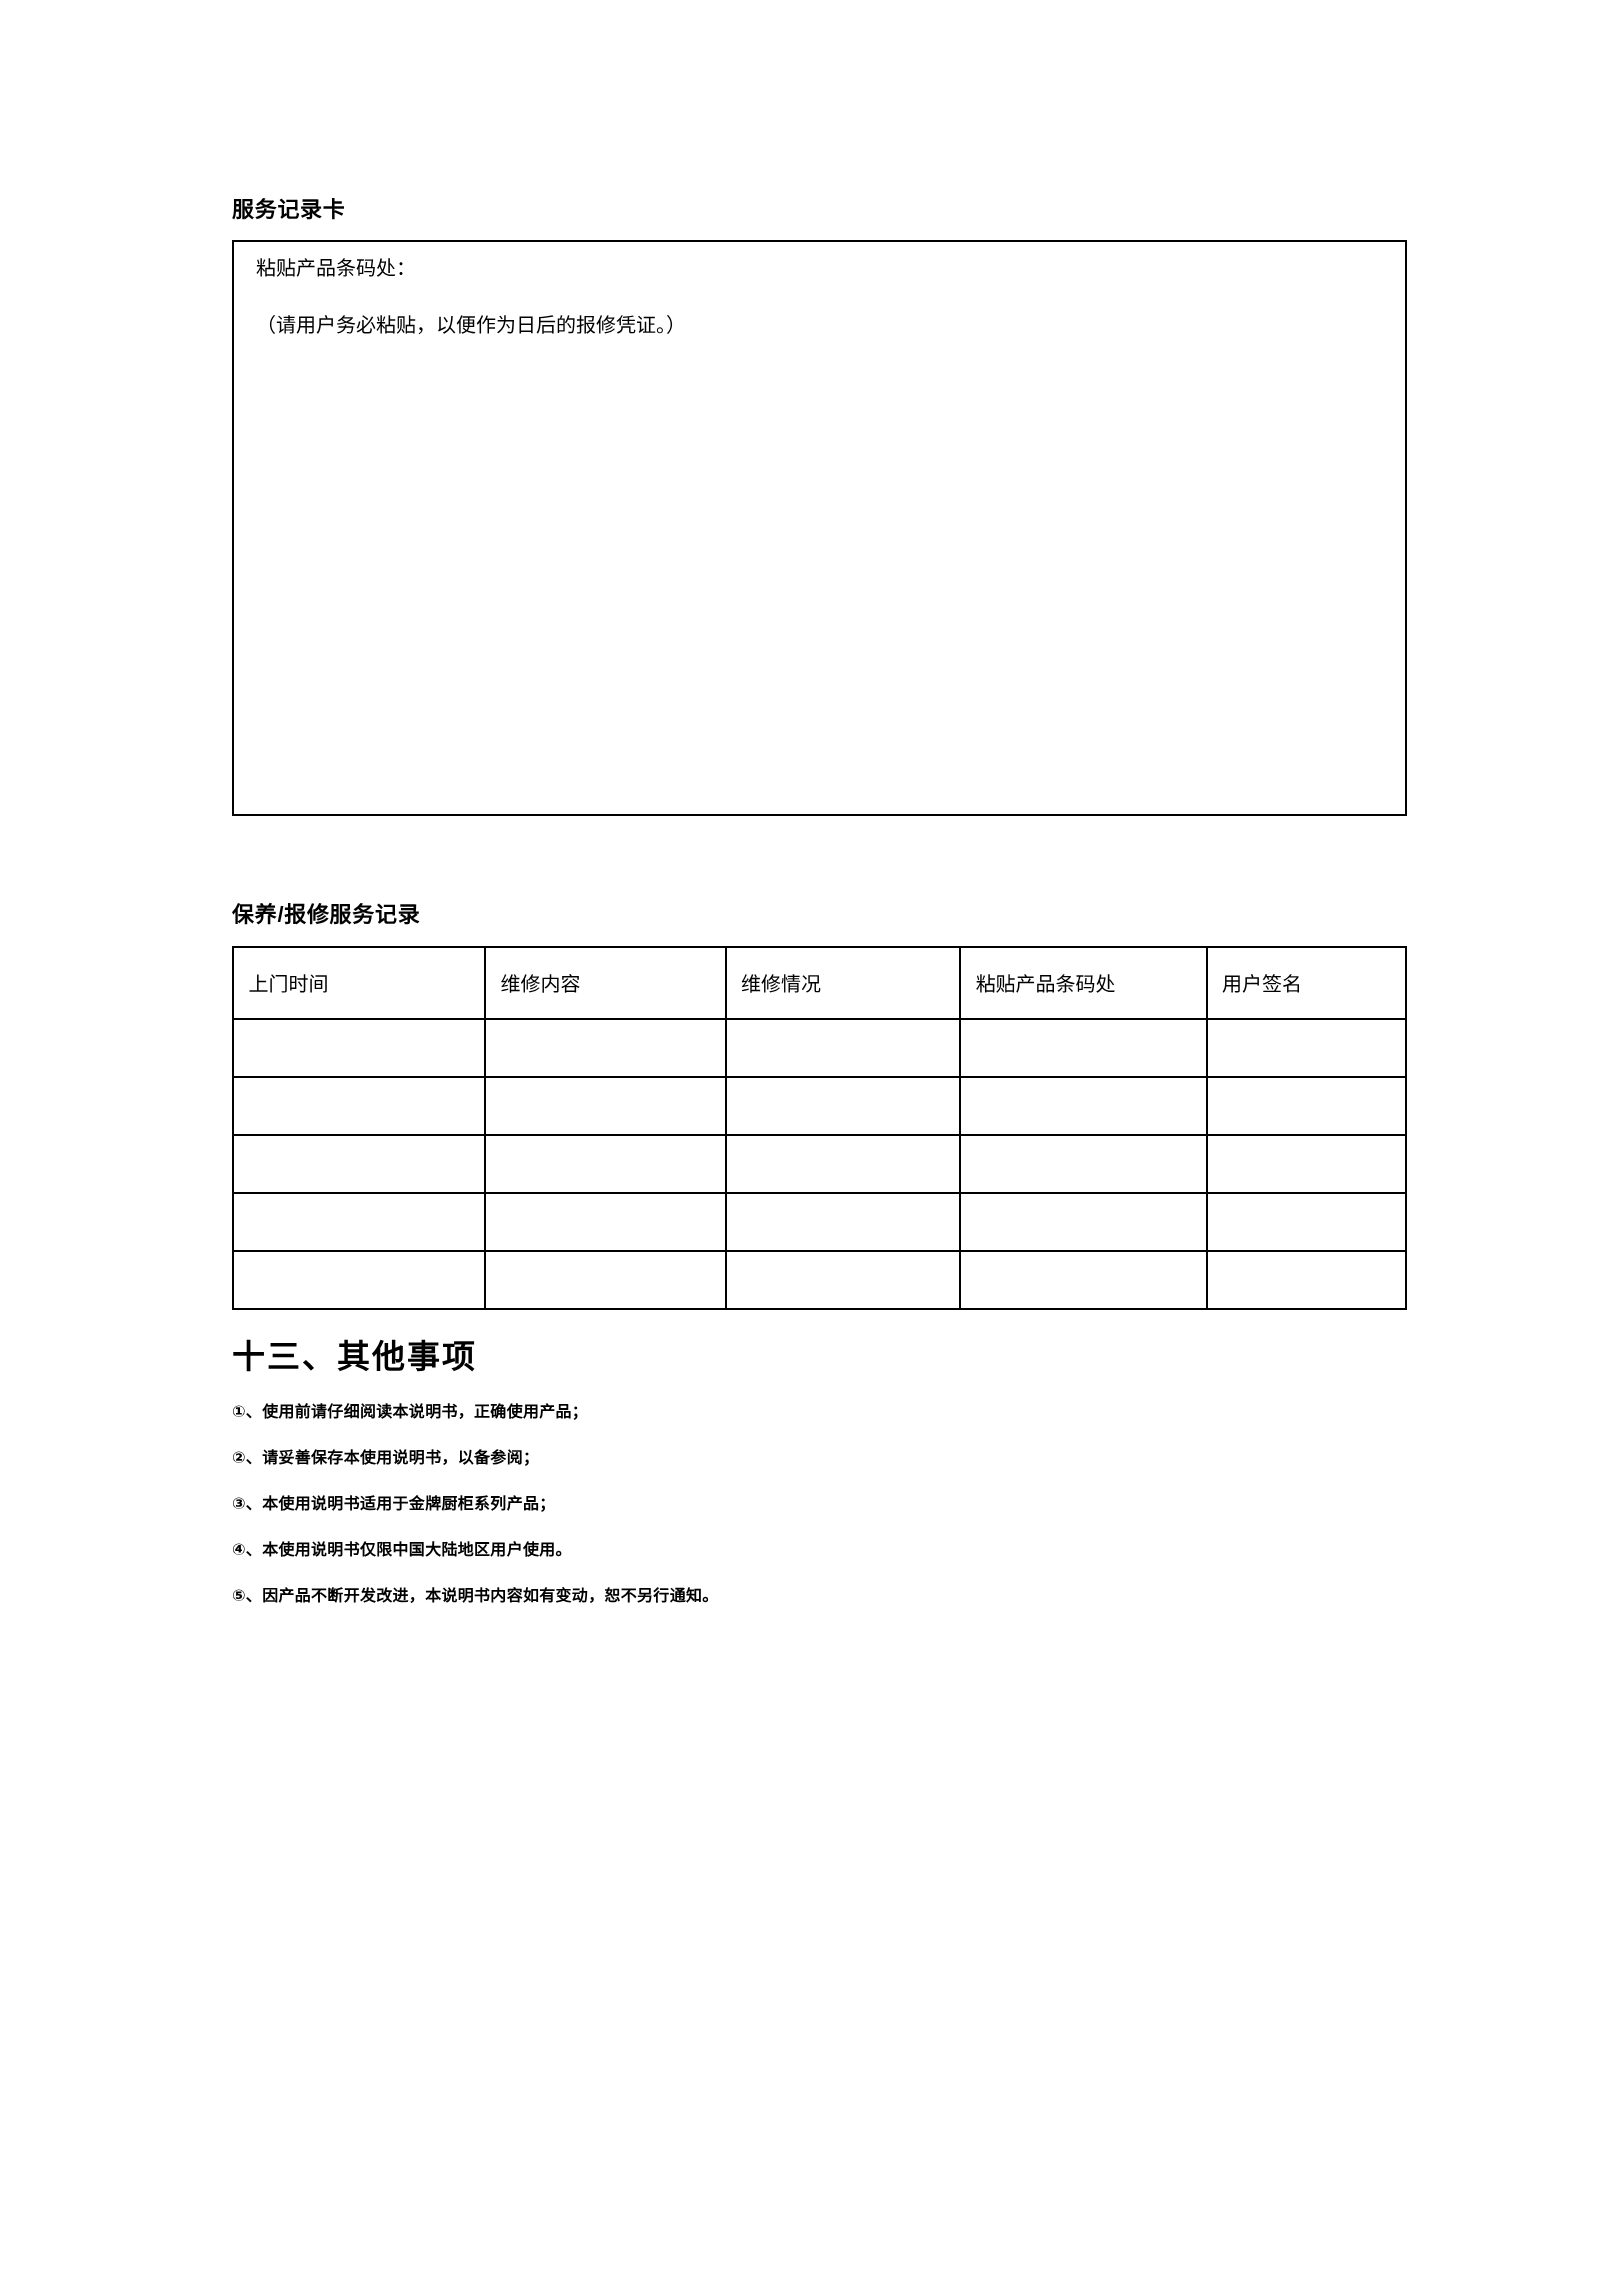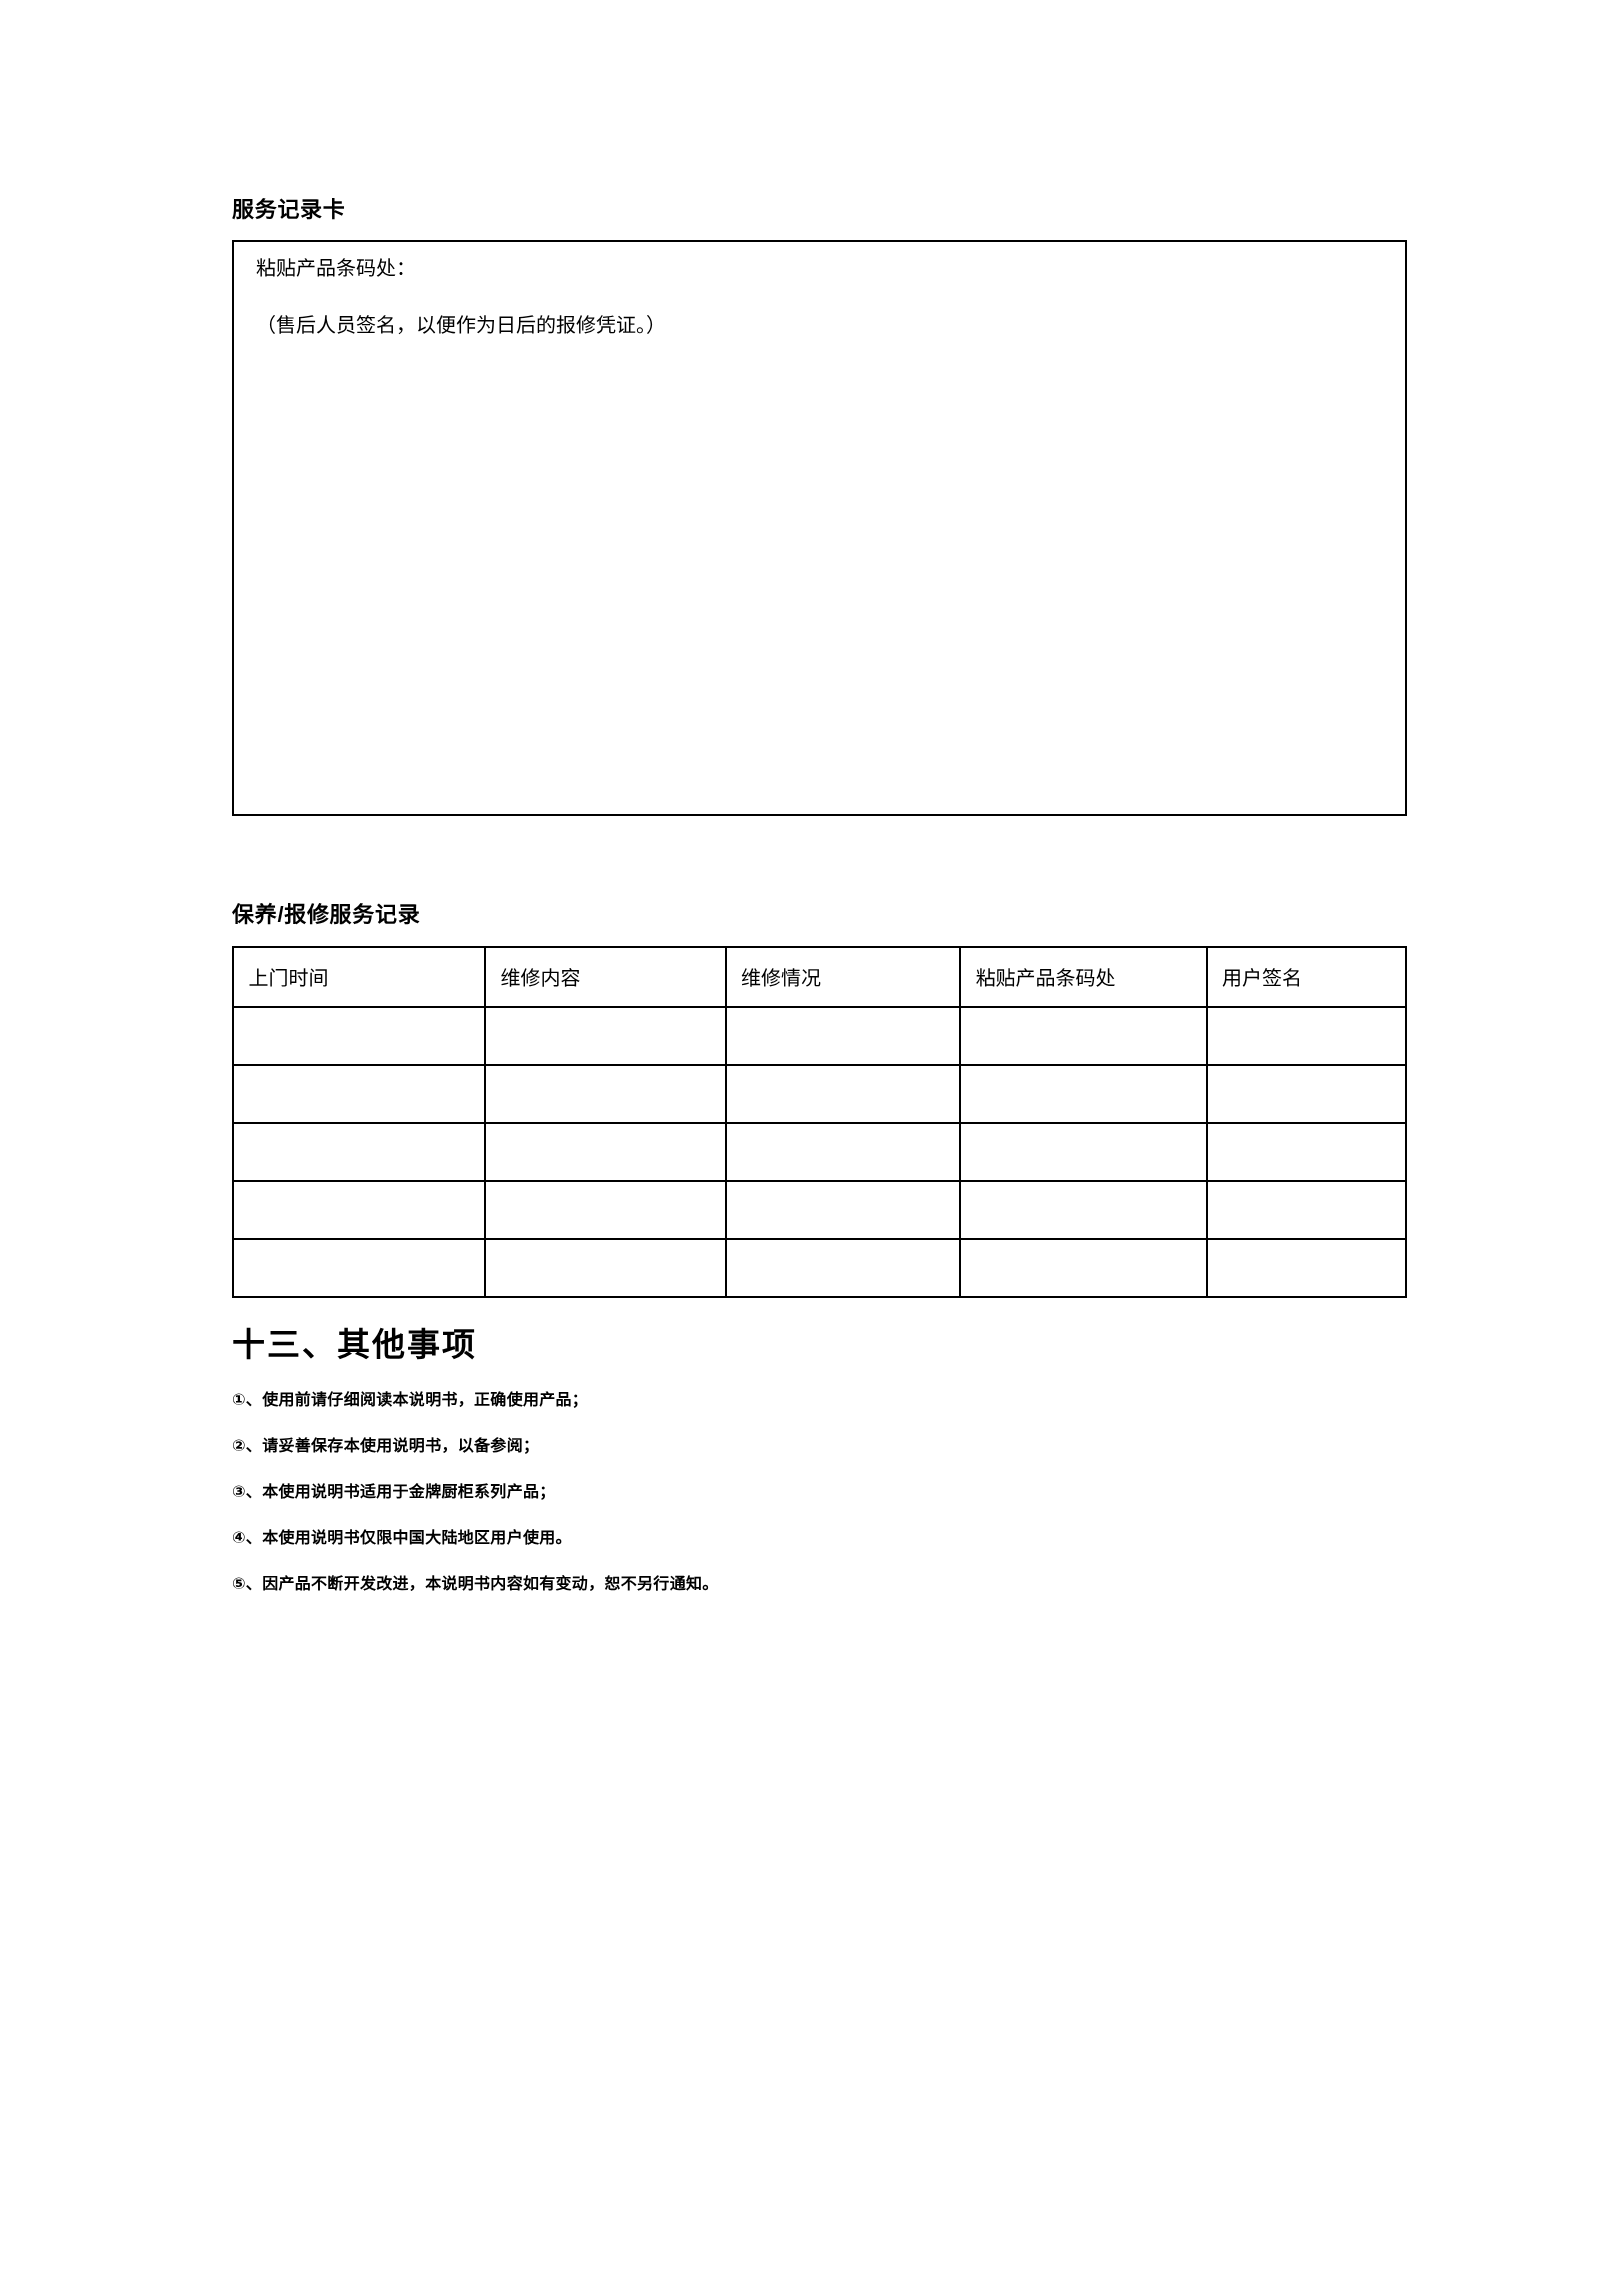--- a/index.html
+++ b/index.html
@@ -63,21 +63,21 @@
     border: 2px solid #000000;
     height: 58px;
     padding: 0 14.4px;
     font-size: 20px;
     font-weight: normal;
     text-align: left;
     vertical-align: middle;
     box-sizing: border-box;
   }
   table.service-table thead th {
-    height: 60px;
+    height: 72px;
   }
   .col-0 { width: 21.5%; }
   .col-1 { width: 20.5%; }
   .col-2 { width: 20%; }
   .col-3 { width: 21%; }
   .col-4 { width: 17%; }
 
   
   .chapter-title {
     font-size: 33px;
@@ -103,21 +103,21 @@
 </style>
 </head>
 <body>
 
 <div class="page">
 
   <h2 class="section-heading">服务记录卡</h2>
 
   <div class="barcode-box">
     <p class="barcode-line">粘贴产品条码处：</p>
-    <p class="barcode-line second">（售后人员签名，以便作为日后的报修凭证。）</p>
+    <p class="barcode-line second">（请用户务必粘贴，以便作为日后的报修凭证。）</p>
   </div>
 
   <div class="gap-1"></div>
 
   <h2 class="section-heading">保养/报修服务记录</h2>
 
   <table class="service-table">
     <colgroup>
       <col class="col-0">
         <col class="col-1">

